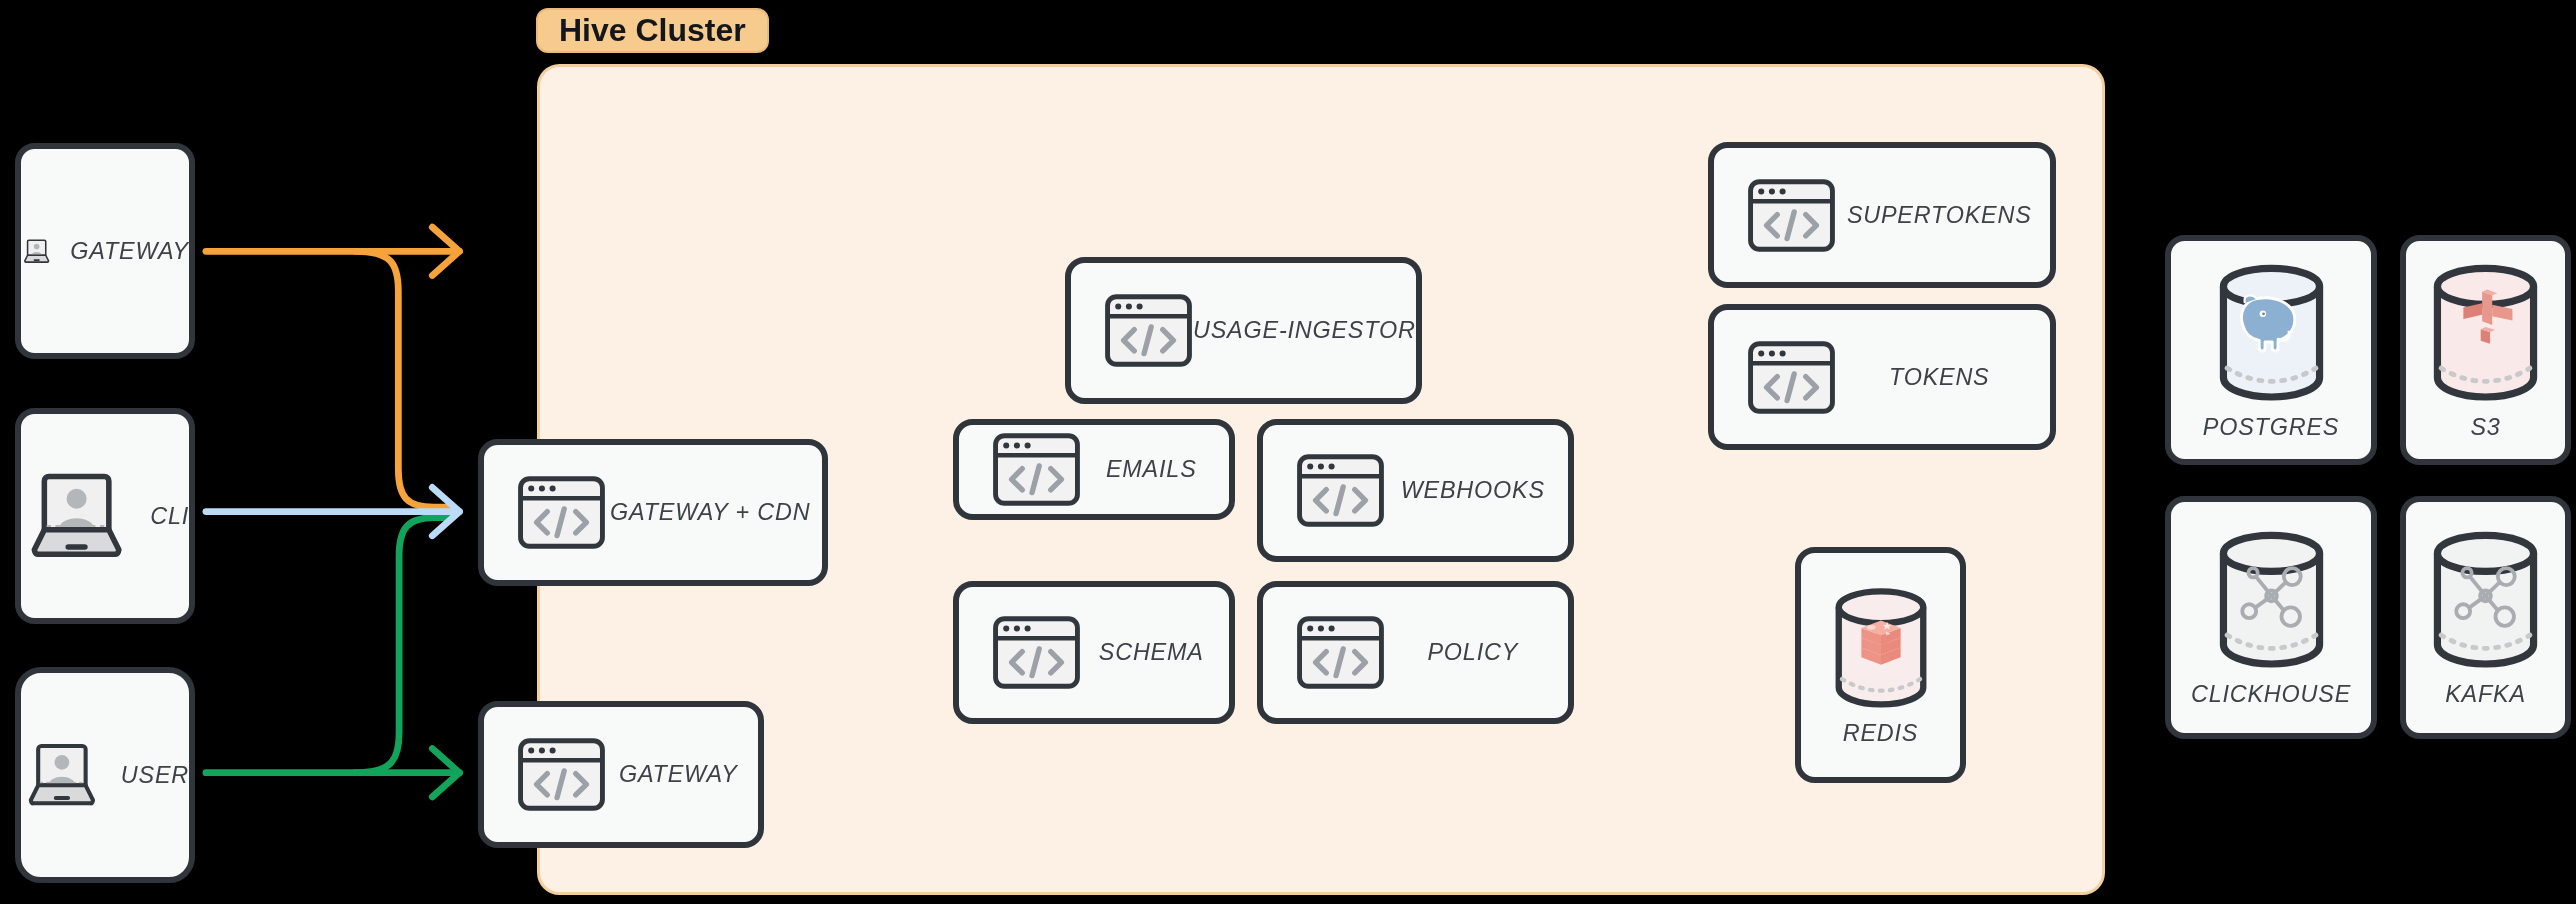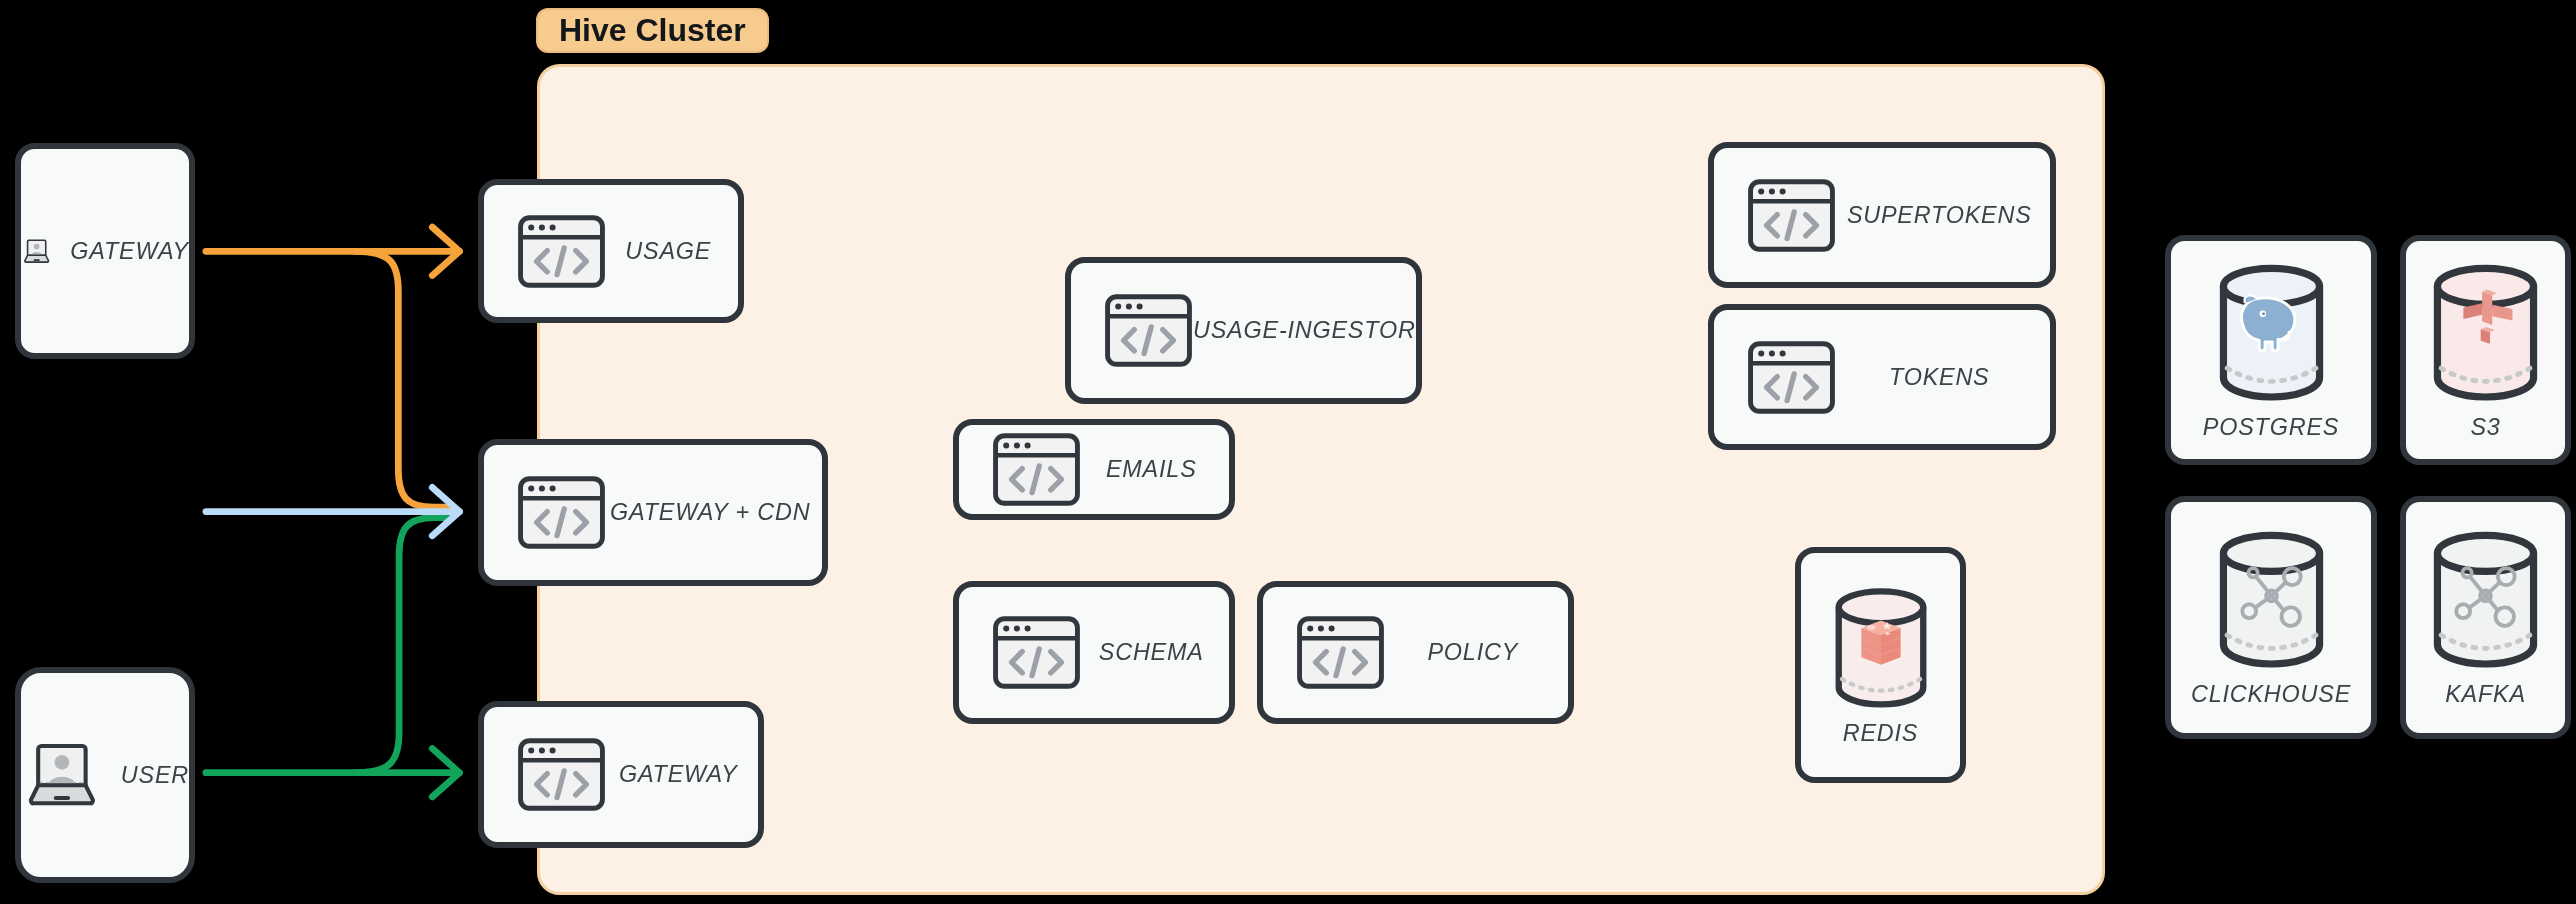--- a/index.html
+++ b/index.html
@@ -147,33 +147,33 @@
       <path d="M572 646 L608 678 L572 710"></path>
     </g>
   </svg>
 
   <div class="client" style="left:15px;top:143px;">
     <svg viewBox="0 0 100 84">
         <use href="#sym-laptop"></use>
       </svg>
     <span class="lbl">GATEWAY</span>
   </div>
+  <div class="client" style="left:15px;top:408px;">
+    <svg viewBox="0 0 100 84">
+        <use href="#sym-laptop"></use>
+      </svg>
+    <span class="lbl">CLI</span>
+  </div>
   <div class="client" style="left:15px;top:667px;border-radius:26px;">
     <svg viewBox="0 0 100 84">
         <use href="#sym-laptop"></use>
       </svg>
     <span class="lbl">USER</span>
   </div>
 
-  <div class="svc" style="left:478px;top:179px;width:266px;height:144px;">
-    <svg viewBox="0 0 100 84">
-        <use href="#sym-browser"></use>
-      </svg>
-    <span class="lbl">USAGE</span>
-  </div>
   <div class="svc" style="left:478px;top:439px;width:350px;height:147px;">
     <svg viewBox="0 0 100 84">
         <use href="#sym-browser"></use>
       </svg>
     <span class="lbl">GATEWAY + CDN</span>
   </div>
   <div class="svc" style="left:478px;top:701px;width:286px;height:147px;">
     <svg viewBox="0 0 100 84">
         <use href="#sym-browser"></use>
       </svg>
@@ -183,20 +183,26 @@
     <svg viewBox="0 0 100 84">
         <use href="#sym-browser"></use>
       </svg>
     <span class="lbl">USAGE-INGESTOR</span>
   </div>
   <div class="svc" style="left:953px;top:419px;width:282px;height:101px;">
     <svg viewBox="0 0 100 84">
         <use href="#sym-browser"></use>
       </svg>
     <span class="lbl">EMAILS</span>
+  </div>
+  <div class="svc" style="left:1257px;top:419px;width:317px;height:143px;">
+    <svg viewBox="0 0 100 84">
+        <use href="#sym-browser"></use>
+      </svg>
+    <span class="lbl">WEBHOOKS</span>
   </div>
   <div class="svc" style="left:953px;top:581px;width:282px;height:143px;">
     <svg viewBox="0 0 100 84">
         <use href="#sym-browser"></use>
       </svg>
     <span class="lbl">SCHEMA</span>
   </div>
   <div class="svc" style="left:1257px;top:581px;width:317px;height:143px;">
     <svg viewBox="0 0 100 84">
         <use href="#sym-browser"></use>

